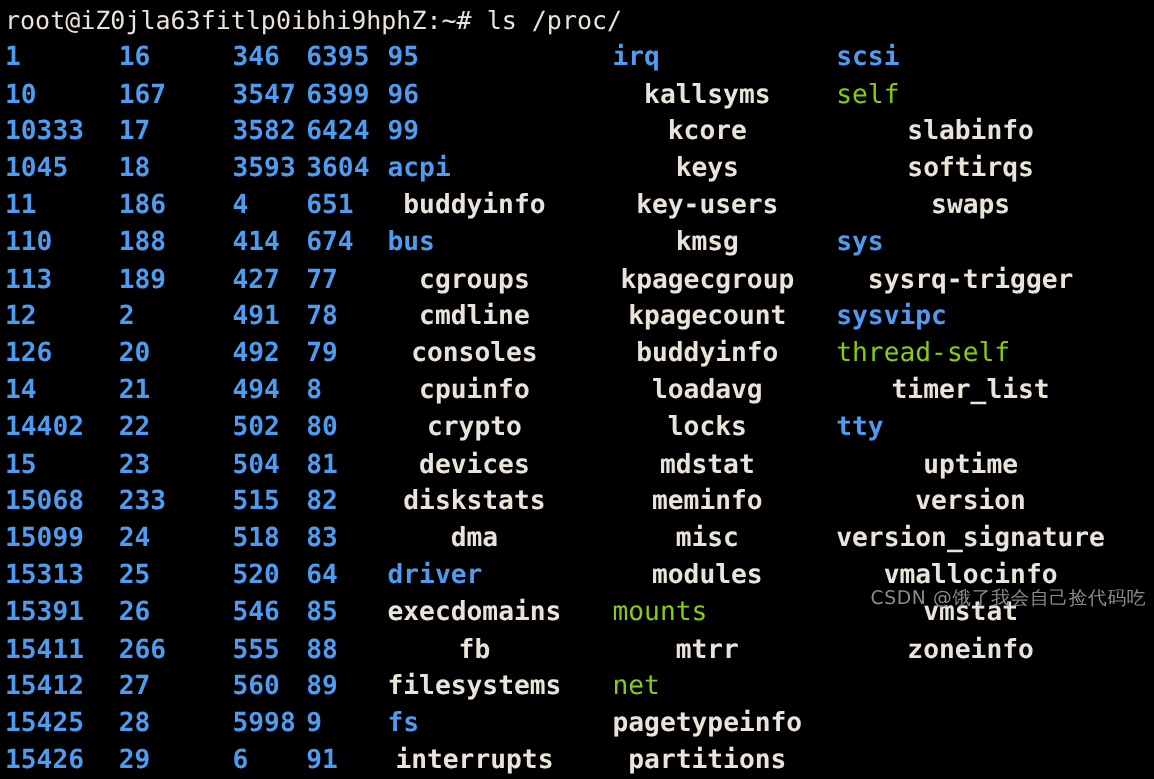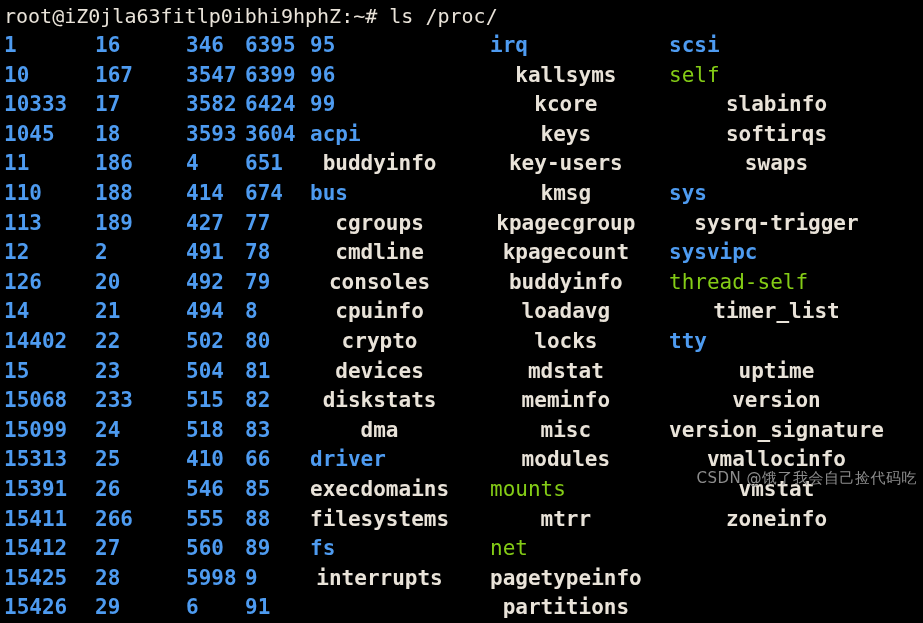--- a/index.html
+++ b/index.html
@@ -135,21 +135,21 @@
         <div class="cell t-dir">4</div>
         <div class="cell t-dir">414</div>
         <div class="cell t-dir">427</div>
         <div class="cell t-dir">491</div>
         <div class="cell t-dir">492</div>
         <div class="cell t-dir">494</div>
         <div class="cell t-dir">502</div>
         <div class="cell t-dir">504</div>
         <div class="cell t-dir">515</div>
         <div class="cell t-dir">518</div>
-        <div class="cell t-dir">410</div>
+        <div class="cell t-dir">520</div>
         <div class="cell t-dir">546</div>
         <div class="cell t-dir">555</div>
         <div class="cell t-dir">560</div>
         <div class="cell t-dir">5998</div>
         <div class="cell t-dir">6</div>
         <div class="cell t-dir">6001</div>
       </div>
       <div class="col col-3">
         <div class="cell t-dir">6395</div>
         <div class="cell t-dir">6399</div>
@@ -158,21 +158,21 @@
         <div class="cell t-dir">651</div>
         <div class="cell t-dir">674</div>
         <div class="cell t-dir">77</div>
         <div class="cell t-dir">78</div>
         <div class="cell t-dir">79</div>
         <div class="cell t-dir">8</div>
         <div class="cell t-dir">80</div>
         <div class="cell t-dir">81</div>
         <div class="cell t-dir">82</div>
         <div class="cell t-dir">83</div>
-        <div class="cell t-dir">66</div>
+        <div class="cell t-dir">64</div>
         <div class="cell t-dir">85</div>
         <div class="cell t-dir">88</div>
         <div class="cell t-dir">89</div>
         <div class="cell t-dir">9</div>
         <div class="cell t-dir">91</div>
         <div class="cell t-dir">92</div>
       </div>
       <div class="col col-4">
         <div class="cell t-dir">95</div>
         <div class="cell t-dir">96</div>
@@ -183,20 +183,21 @@
         <div class="cell t-file">cgroups</div>
         <div class="cell t-file">cmdline</div>
         <div class="cell t-file">consoles</div>
         <div class="cell t-file">cpuinfo</div>
         <div class="cell t-file">crypto</div>
         <div class="cell t-file">devices</div>
         <div class="cell t-file">diskstats</div>
         <div class="cell t-file">dma</div>
         <div class="cell t-dir">driver</div>
         <div class="cell t-file">execdomains</div>
+        <div class="cell t-file">fb</div>
         <div class="cell t-file">filesystems</div>
         <div class="cell t-dir">fs</div>
         <div class="cell t-file">interrupts</div>
       </div>
       <div class="col col-5">
         <div class="cell t-dir">irq</div>
         <div class="cell t-file">kallsyms</div>
         <div class="cell t-file">kcore</div>
         <div class="cell t-file">keys</div>
         <div class="cell t-file">key-users</div>

